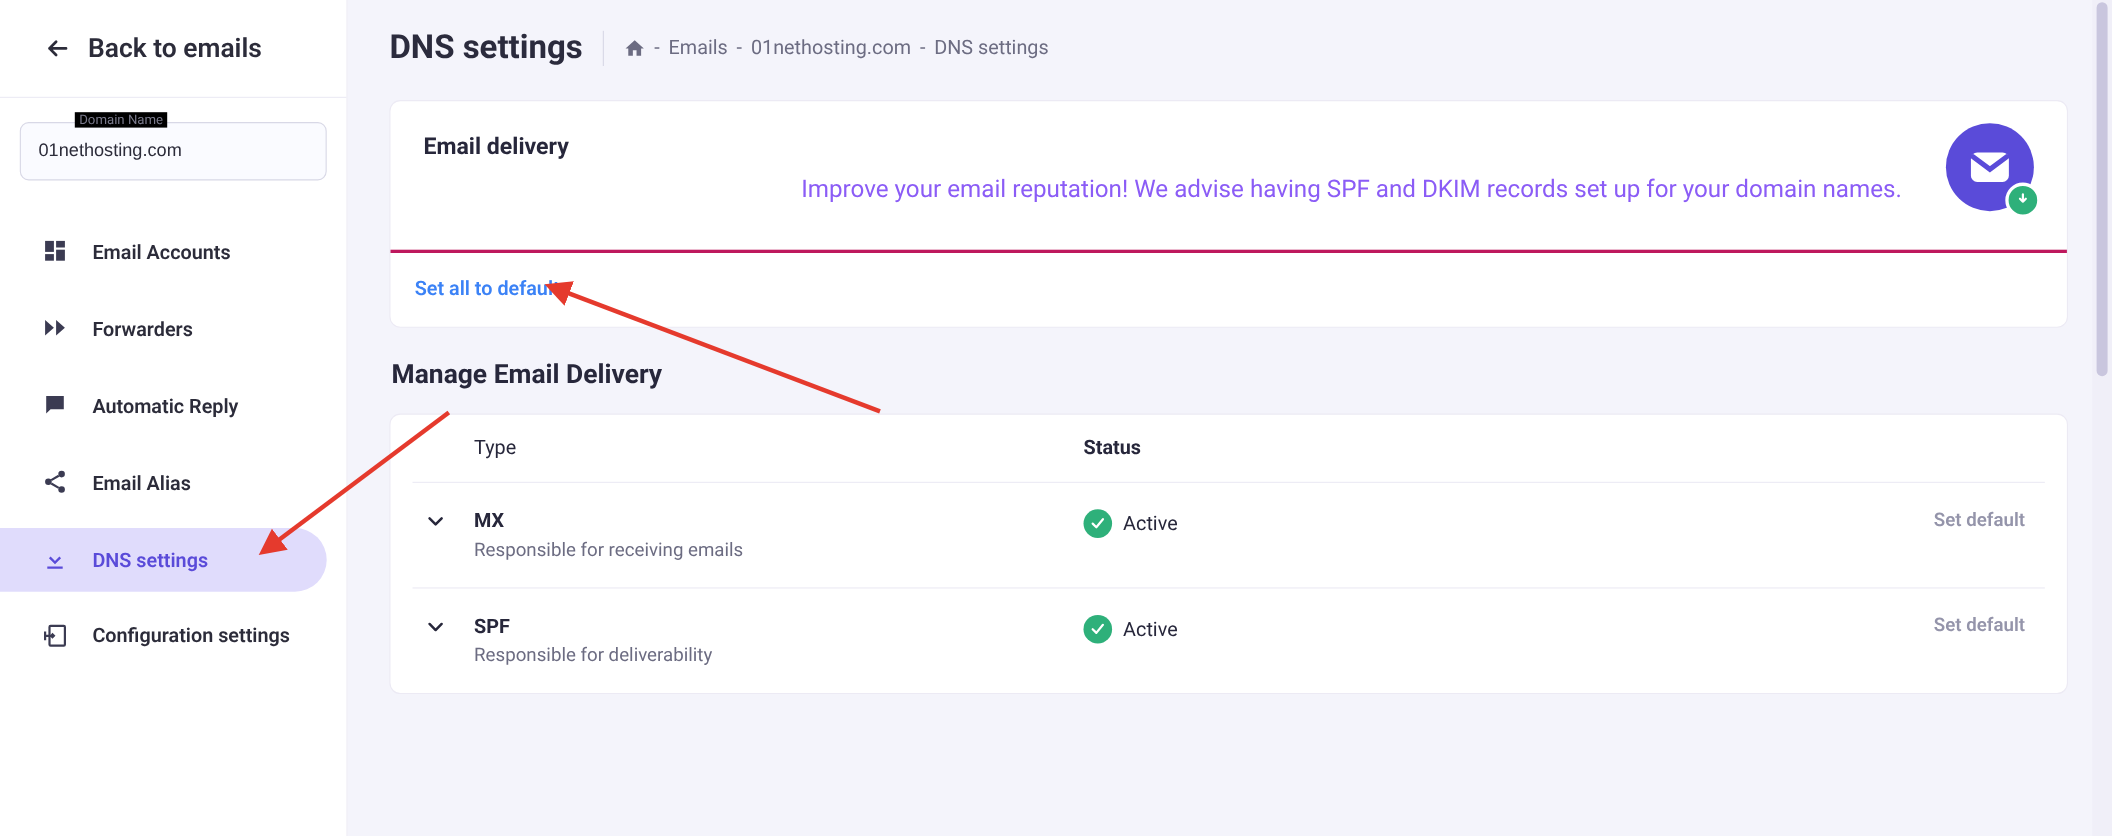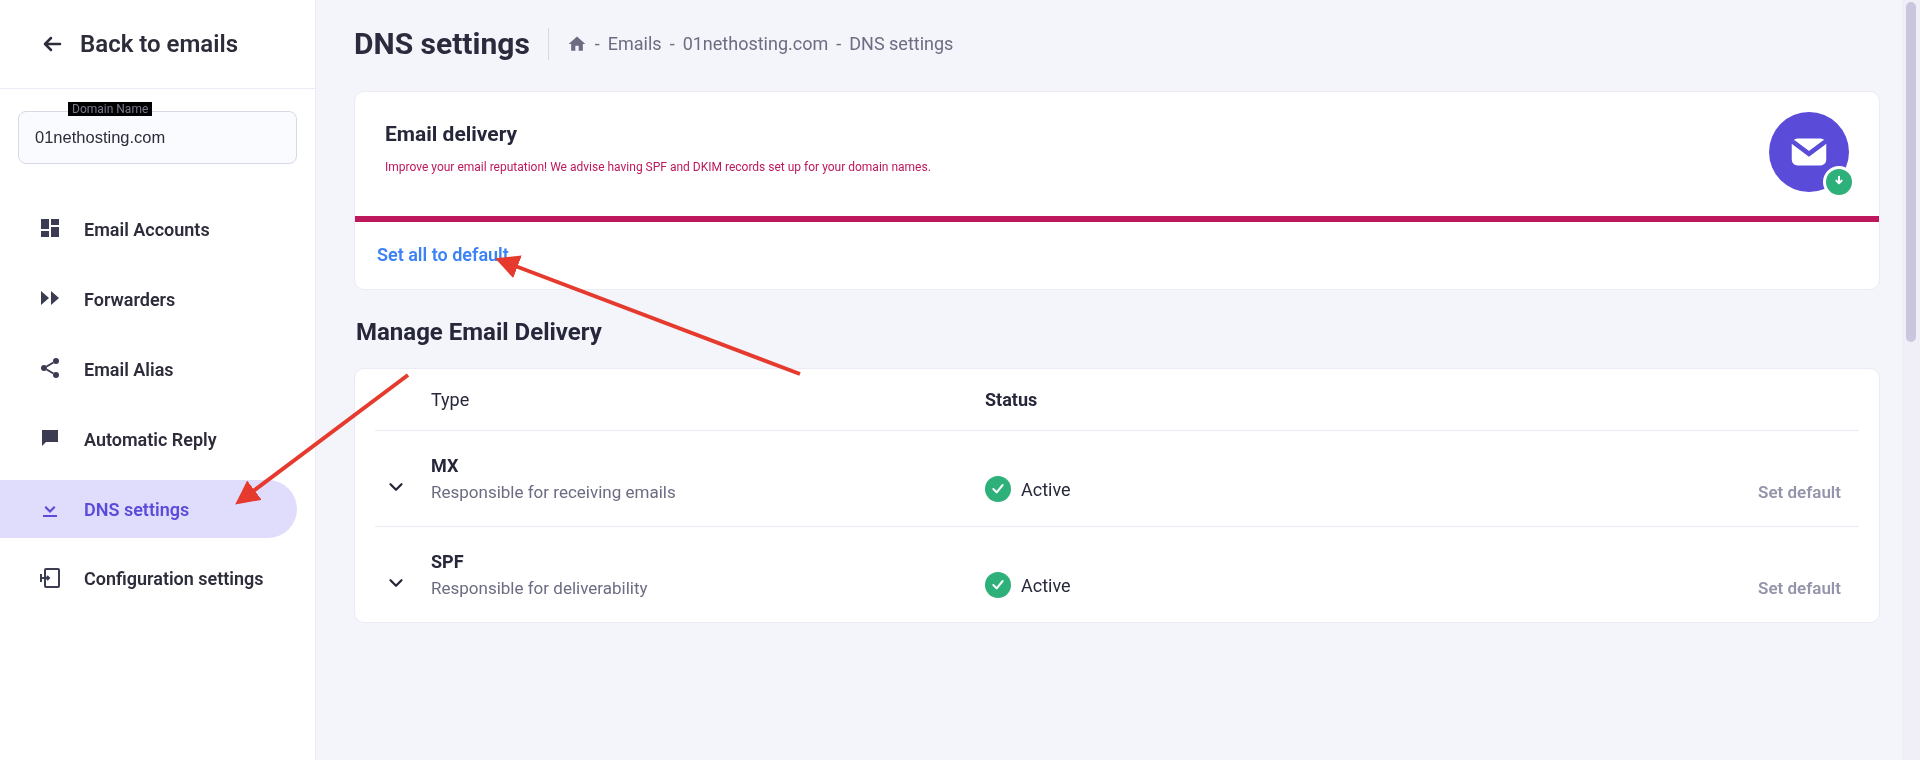--- a/index.html
+++ b/index.html
@@ -115,25 +115,25 @@
 
     .card {
       background: #ffffff;
       border: 1px solid #eceaf4;
       border-radius: 10px;
       margin-bottom: 28px;
       position: relative;
     }
     .card-top {
       padding: 30px 150px 42px 30px;
-      border-bottom: 6px solid #be185d;
+      border-bottom: 3px solid #be185d;
       position: relative;
     }
     .card-title { font-size: 21px; font-weight: 700; color: #27273b; margin-bottom: 14px;}
-    .card-sub { font-size: 12px; color: #be185d; }
+    .card-sub { font-size: 22px; color: #8b5cf6; text-align: right; }
 
     .mail-badge {
       position: absolute;
       right: 30px; top: 20px;
       width: 80px; height: 80px;
       border-radius: 50%;
       background: #5a4bd9;
       display: flex; align-items: center; justify-content: center;
     }
     .mail-badge svg.mail { width: 46px; height: 46px; }
@@ -178,21 +178,21 @@
     .thead {
       display:flex;
       padding: 20px 10px;
     }
     .col-type { flex: 0 0 600px; padding-left: 46px; font-weight: 400; font-size:18px; color:#27273b; }
     .col-status { flex: 0 0 420px; font-weight: 700; font-size:18px; color:#27273b;}
     .col-actions { flex: 1; text-align: right; }
 
     .row {
       display:flex;
-      align-items: flex-end;
+      align-items: flex-start;
       padding: 24px 10px;
       border-top: 1px solid #eceaf4;
     }
     .row .chev { width:30px; color:#27273b;}
     .row .chev svg{width:22px;height:22px;}
     .row .type-block { flex: 0 0 570px; padding-left: 16px;}
     .row .type-name { font-size:18px; font-weight:700; color:#27273b; }
     .row .type-desc { font-size:17px; color:#6c6c82; margin-top:6px;}
     .row .status-block { flex:0 0 420px; display:flex; align-items:center; gap:10px;}
     .row .status-block .checkcircle{width:26px;height:26px;border-radius:50%;background:#2eb07a;display:flex;align-items:center;justify-content:center;}
@@ -258,36 +258,36 @@
           <svg viewBox="0 0 24 24" fill="currentColor">
               <path d="M3 5l8 7-8 7V5zM13 5l8 7-8 7V5z"></path>
             </svg>
         </span>
         <span class="txt">Forwarders</span>
       </div>
 
       <div class="nav-item">
         <span class="icon">
           <svg viewBox="0 0 24 24" fill="currentColor">
+              <path d="M4 4h16v12H8l-4 4V4z"></path>
+            </svg>
+        </span>
+        <span class="txt">Automatic Reply</span>
+      </div>
+
+      <div class="nav-item">
+        <span class="icon">
+          <svg viewBox="0 0 24 24" fill="currentColor">
               <circle cx="18" cy="5" r="3"></circle>
               <circle cx="6" cy="12" r="3"></circle>
               <circle cx="18" cy="19" r="3"></circle>
               <path d="M8.6 10.5 15.4 6.5M8.6 13.5 15.4 17.5" stroke="currentColor" stroke-width="2"></path>
             </svg>
         </span>
         <span class="txt">Email Alias</span>
-      </div>
-
-      <div class="nav-item">
-        <span class="icon">
-          <svg viewBox="0 0 24 24" fill="currentColor">
-              <path d="M4 4h16v12H8l-4 4V4z"></path>
-            </svg>
-        </span>
-        <span class="txt">Automatic Reply</span>
       </div>
 
       <div class="nav-item active">
         <span class="icon">
           <svg viewBox="0 0 24 24" fill="currentColor">
               <path d="M12 3v11l4-4 1.5 1.5L12 17 6.5 11.5 8 10l4 4V3h0zM5 19h14v2H5z"></path>
             </svg>
         </span>
         <span class="txt">DNS settings</span>
       </div>

